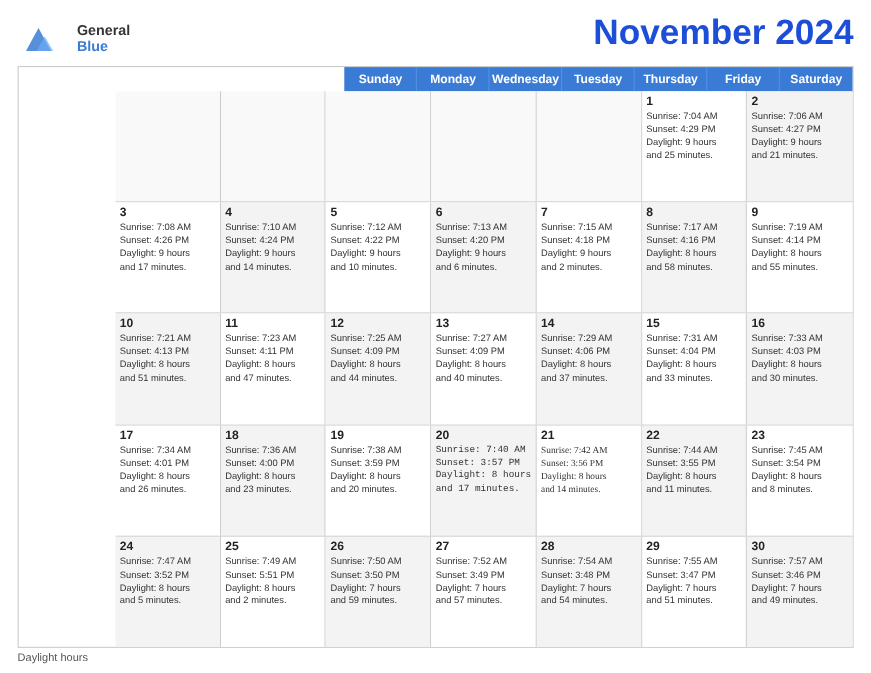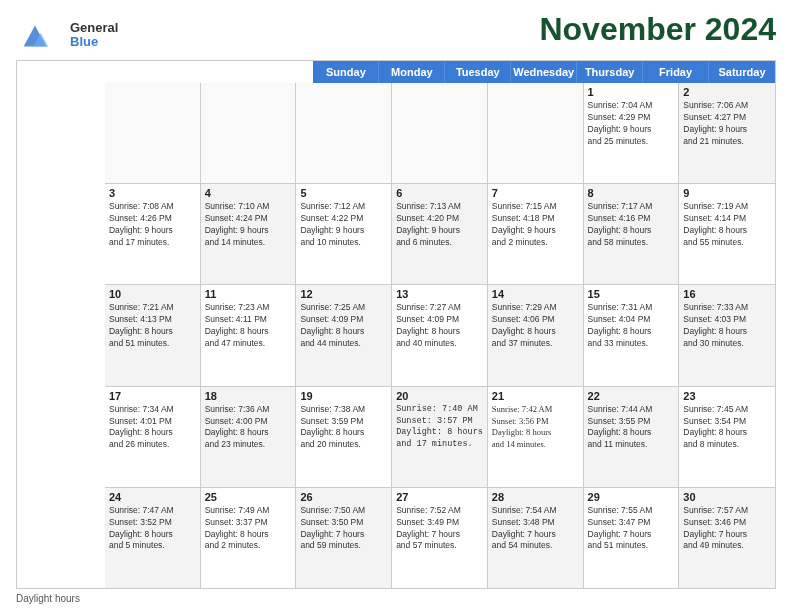--- a/index.html
+++ b/index.html
@@ -47,21 +47,21 @@
       font-size: 13px;
       font-weight: bold;
       color: #3a7bd5;
     }
     .title-block {
       text-align: right;
     }
     .month-title {
       font-size: 32px;
       font-weight: bold;
-      color: #14532d;
+      color: #1d4ed8;
       line-height: 1.1;
     }
     .subtitle {
       font-size: 14px;
       color: #444;
       margin-top: 2px;
     }
     .calendar {
       flex: 1;
       display: flex;
@@ -143,22 +143,22 @@
     </div>
     <div class="title-block">
       <div class="month-title">November 2024</div>
     </div>
   </div>
 
   <div class="calendar">
     <div class="cal-header">
       <div class="cal-header-cell">Sunday</div>
       <div class="cal-header-cell">Monday</div>
+      <div class="cal-header-cell">Wednesday</div>
       <div class="cal-header-cell">Tuesday</div>
-      <div class="cal-header-cell">Wednesday</div>
       <div class="cal-header-cell">Thursday</div>
       <div class="cal-header-cell">Friday</div>
       <div class="cal-header-cell">Saturday</div>
     </div>
     <div class="cal-body" id="cal-body">
     <div class="cal-row">
           <div class="cal-cell empty"></div>
           <div class="cal-cell empty"></div>
           <div class="cal-cell empty"></div>
           <div class="cal-cell empty"></div>
@@ -335,21 +335,21 @@
           <div class="cal-cell alt">
             <div class="day-num">24</div>
             <div class="day-info" style="white-space: pre-line;">Sunrise: 7:47 AM
 Sunset: 3:52 PM
 Daylight: 8 hours
 and 5 minutes.</div>
           </div>
           <div class="cal-cell">
             <div class="day-num">25</div>
             <div class="day-info" style="white-space: pre-line;">Sunrise: 7:49 AM
-Sunset: 3:37 PM
+Sunset: 5:51 PM
 Daylight: 8 hours
 and 2 minutes.</div>
           </div>
           <div class="cal-cell alt">
             <div class="day-num">26</div>
             <div class="day-info" style="white-space: pre-line;">Sunrise: 7:50 AM
 Sunset: 3:50 PM
 Daylight: 7 hours
 and 59 minutes.</div>
           </div>

